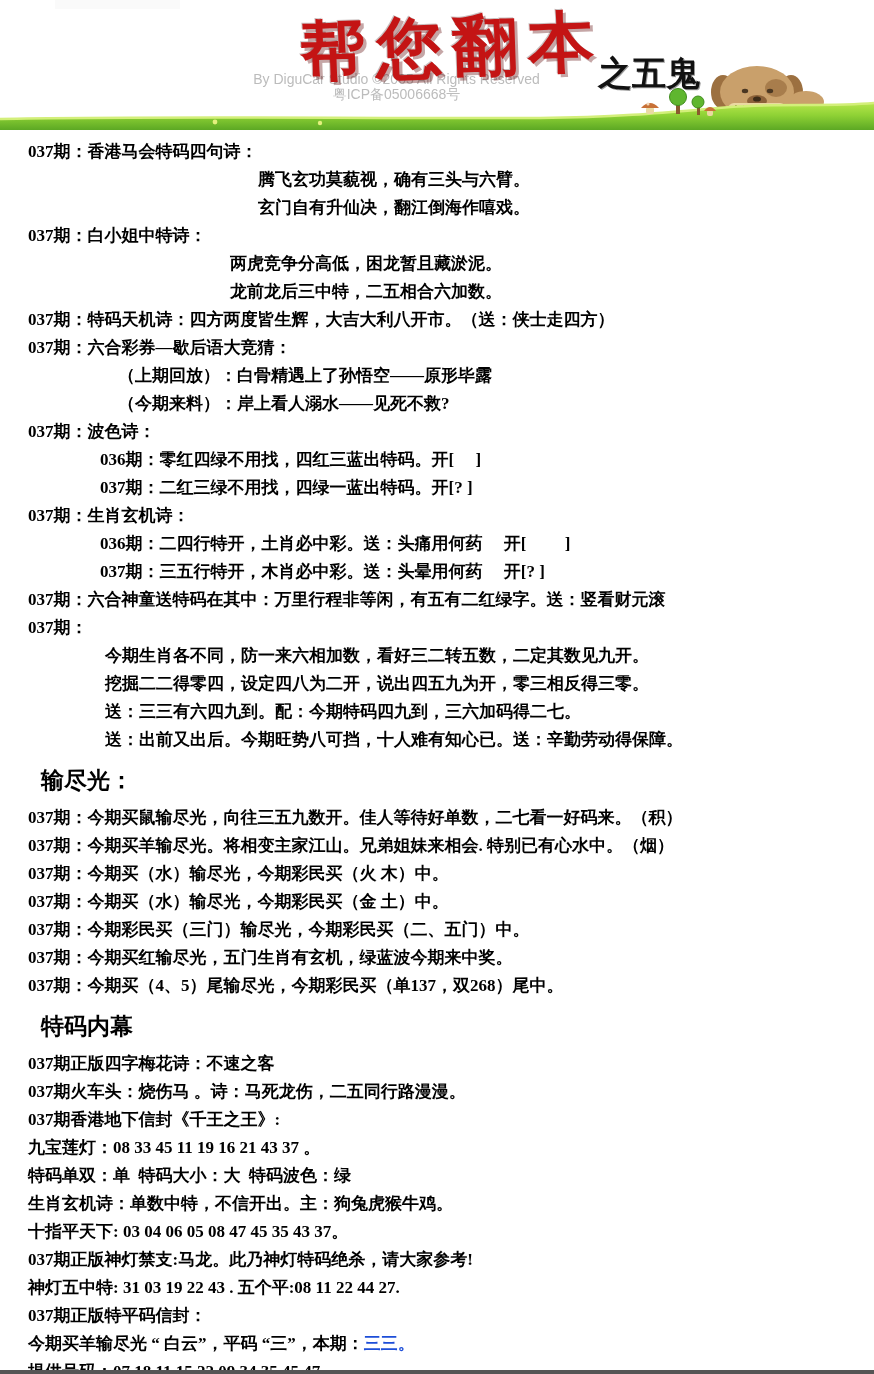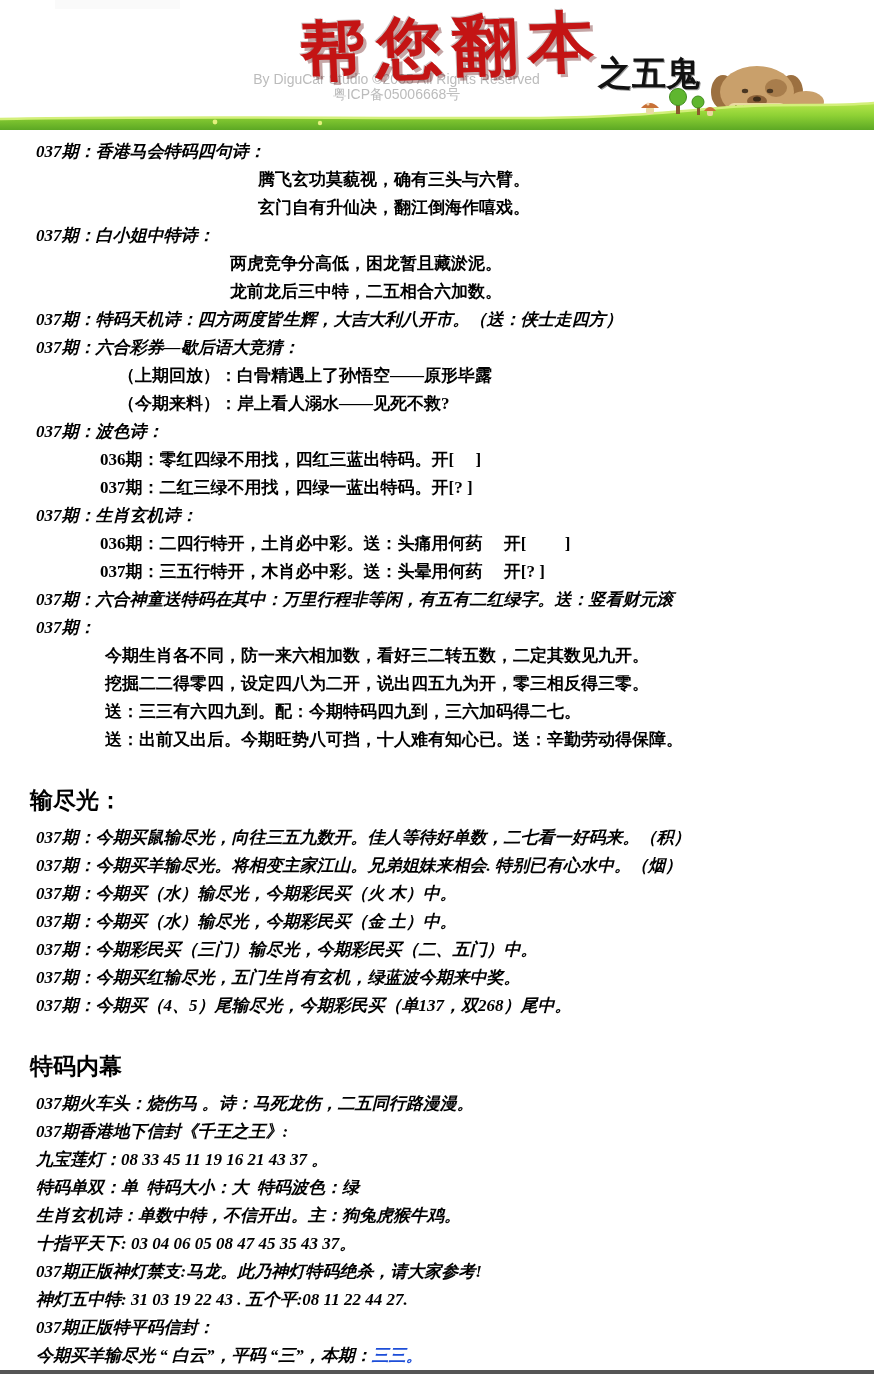--- a/index.html
+++ b/index.html
@@ -36,29 +36,29 @@
     font-family:"Liberation Sans","DejaVu Sans",sans-serif;
   }
   .header-svg { position:absolute; left:0; top:0; z-index:2; }
   
   .content { position:relative; padding-top:8px; }
   .line {
     font-size:17px; font-weight:700; color:#000;
     line-height:28px; white-space:pre;
   }
   .muted { color:#1d4ed8; }
-  .indent-flush { padding-left:36px;font-style:italic; }
+  .indent-flush { padding-left:28px; }
   .indent-p1 { padding-left:105px; }
   .indent-p2 { padding-left:100px; }
   .indent-p3 { padding-left:118px; }
   .indent-p4 { padding-left:230px; }
   .indent-p5 { padding-left:258px; }
   .heading {
     font-size:23px; font-weight:700; color:#000;
-    padding-left:30px; margin:32px 0 8px 0; line-height:30px; white-space:pre;
+    padding-left:41px; margin:12px 0 8px 0; line-height:30px; white-space:pre;
   }
   .footer-bar {
     position:absolute; left:0; bottom:0; width:874px; height:4px;
     background:#555;
   }
 </style>
 </head>
 <body>
 
 <div class="header">
@@ -156,20 +156,21 @@
     <div class="line indent-p1"><span>送：出前又出后。今期旺势八可挡，十人难有知心已。送：辛勤劳动得保障。</span></div>
     <div class="heading"><span>输尽光：</span></div>
     <div class="line indent-flush"><span>037期：今期买鼠输尽光，向往三五九数开。佳人等待好单数，二七看一好码来。（积）</span></div>
     <div class="line indent-flush"><span>037期：今期买羊输尽光。将相变主家江山。兄弟姐妹来相会. 特别已有心水中。（烟）</span></div>
     <div class="line indent-flush"><span>037期：今期买（水）输尽光，今期彩民买（火 木）中。</span></div>
     <div class="line indent-flush"><span>037期：今期买（水）输尽光，今期彩民买（金 土）中。</span></div>
     <div class="line indent-flush"><span>037期：今期彩民买（三门）输尽光，今期彩民买（二、五门）中。</span></div>
     <div class="line indent-flush"><span>037期：今期买红输尽光，五门生肖有玄机，绿蓝波今期来中奖。</span></div>
     <div class="line indent-flush"><span>037期：今期买（4、5）尾输尽光，今期彩民买（单137，双268）尾中。</span></div>
     <div class="heading"><span>特码内幕</span></div>
+    <div class="line indent-flush"><span>037期正版四字梅花诗：不速之客</span></div>
     <div class="line indent-flush"><span>037期火车头：烧伤马 。诗：马死龙伤，二五同行路漫漫。</span></div>
     <div class="line indent-flush"><span>037期香港地下信封《千王之王》:</span></div>
     <div class="line indent-flush"><span>九宝莲灯：08 33 45 11 19 16 21 43 37 。</span></div>
     <div class="line indent-flush"><span>特码单双：单  特码大小：大  特码波色：绿</span></div>
     <div class="line indent-flush"><span>生肖玄机诗：单数中特，不信开出。主：狗兔虎猴牛鸡。</span></div>
     <div class="line indent-flush"><span>十指平天下: 03 04 06 05 08 47 45 35 43 37。</span></div>
     <div class="line indent-flush"><span>037期正版神灯禁支:马龙。此乃神灯特码绝杀，请大家参考!</span></div>
     <div class="line indent-flush"><span>神灯五中特: 31 03 19 22 43 . 五个平:08 11 22 44 27.</span></div>
     <div class="line indent-flush"><span>037期正版特平码信封：</span></div>
     <div class="line indent-flush"><span>今期买羊输尽光 “ 白云”，平码 “三”，本期：</span><span class="muted">三三。</span></div>

